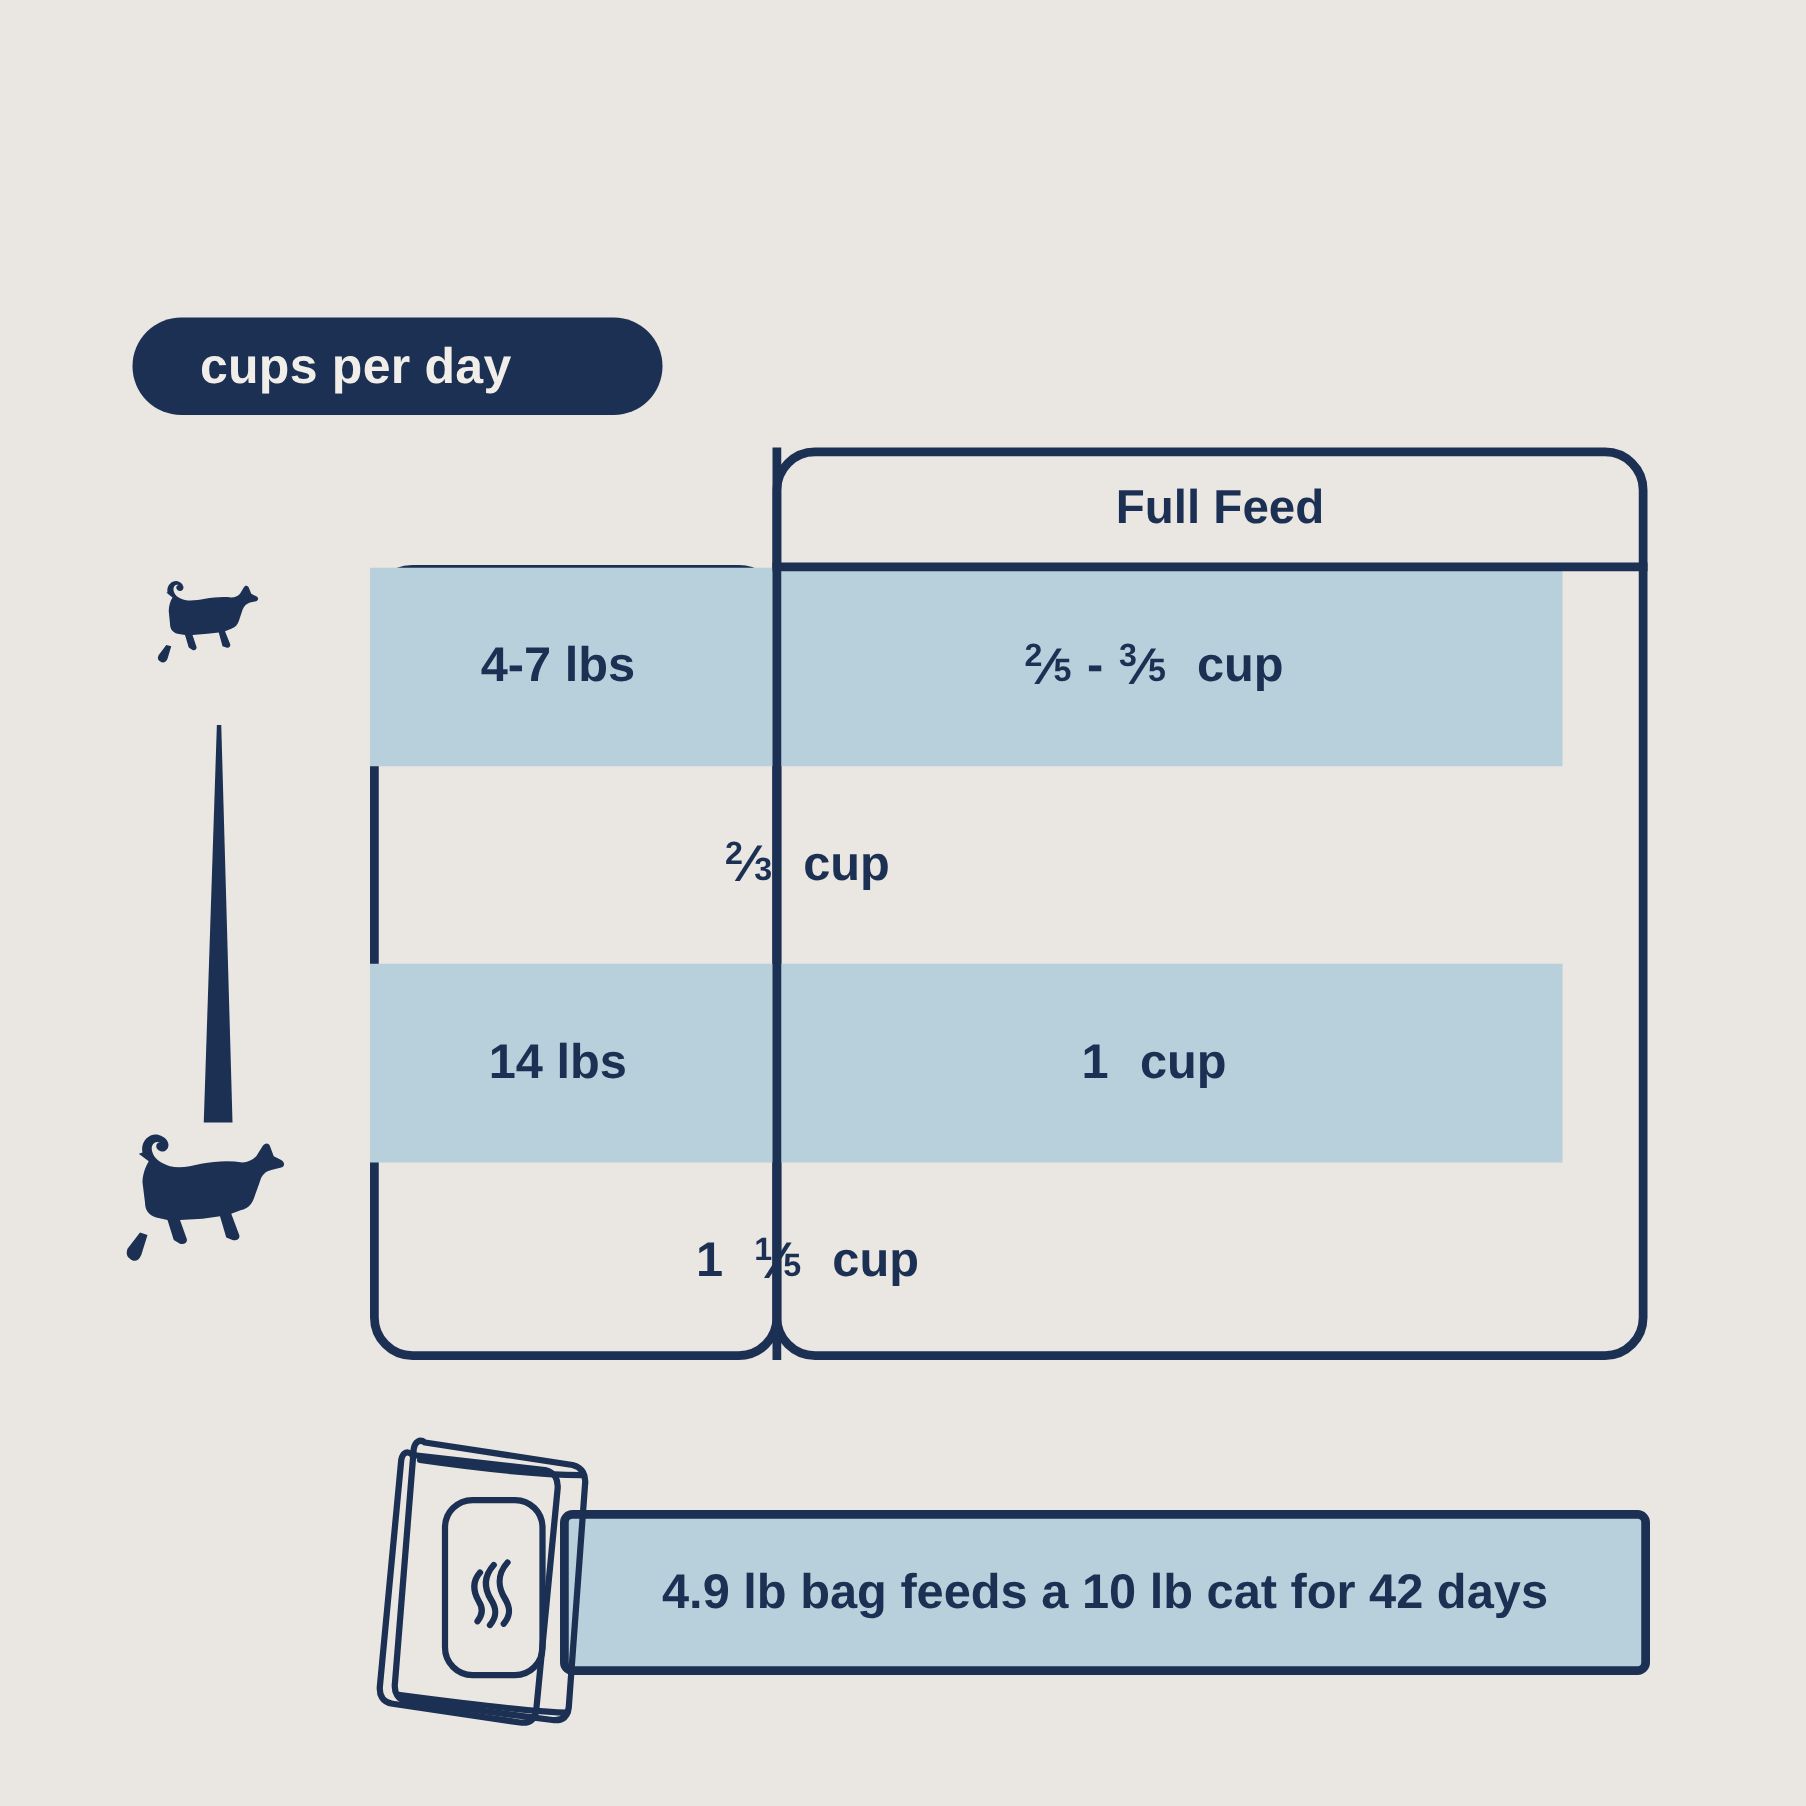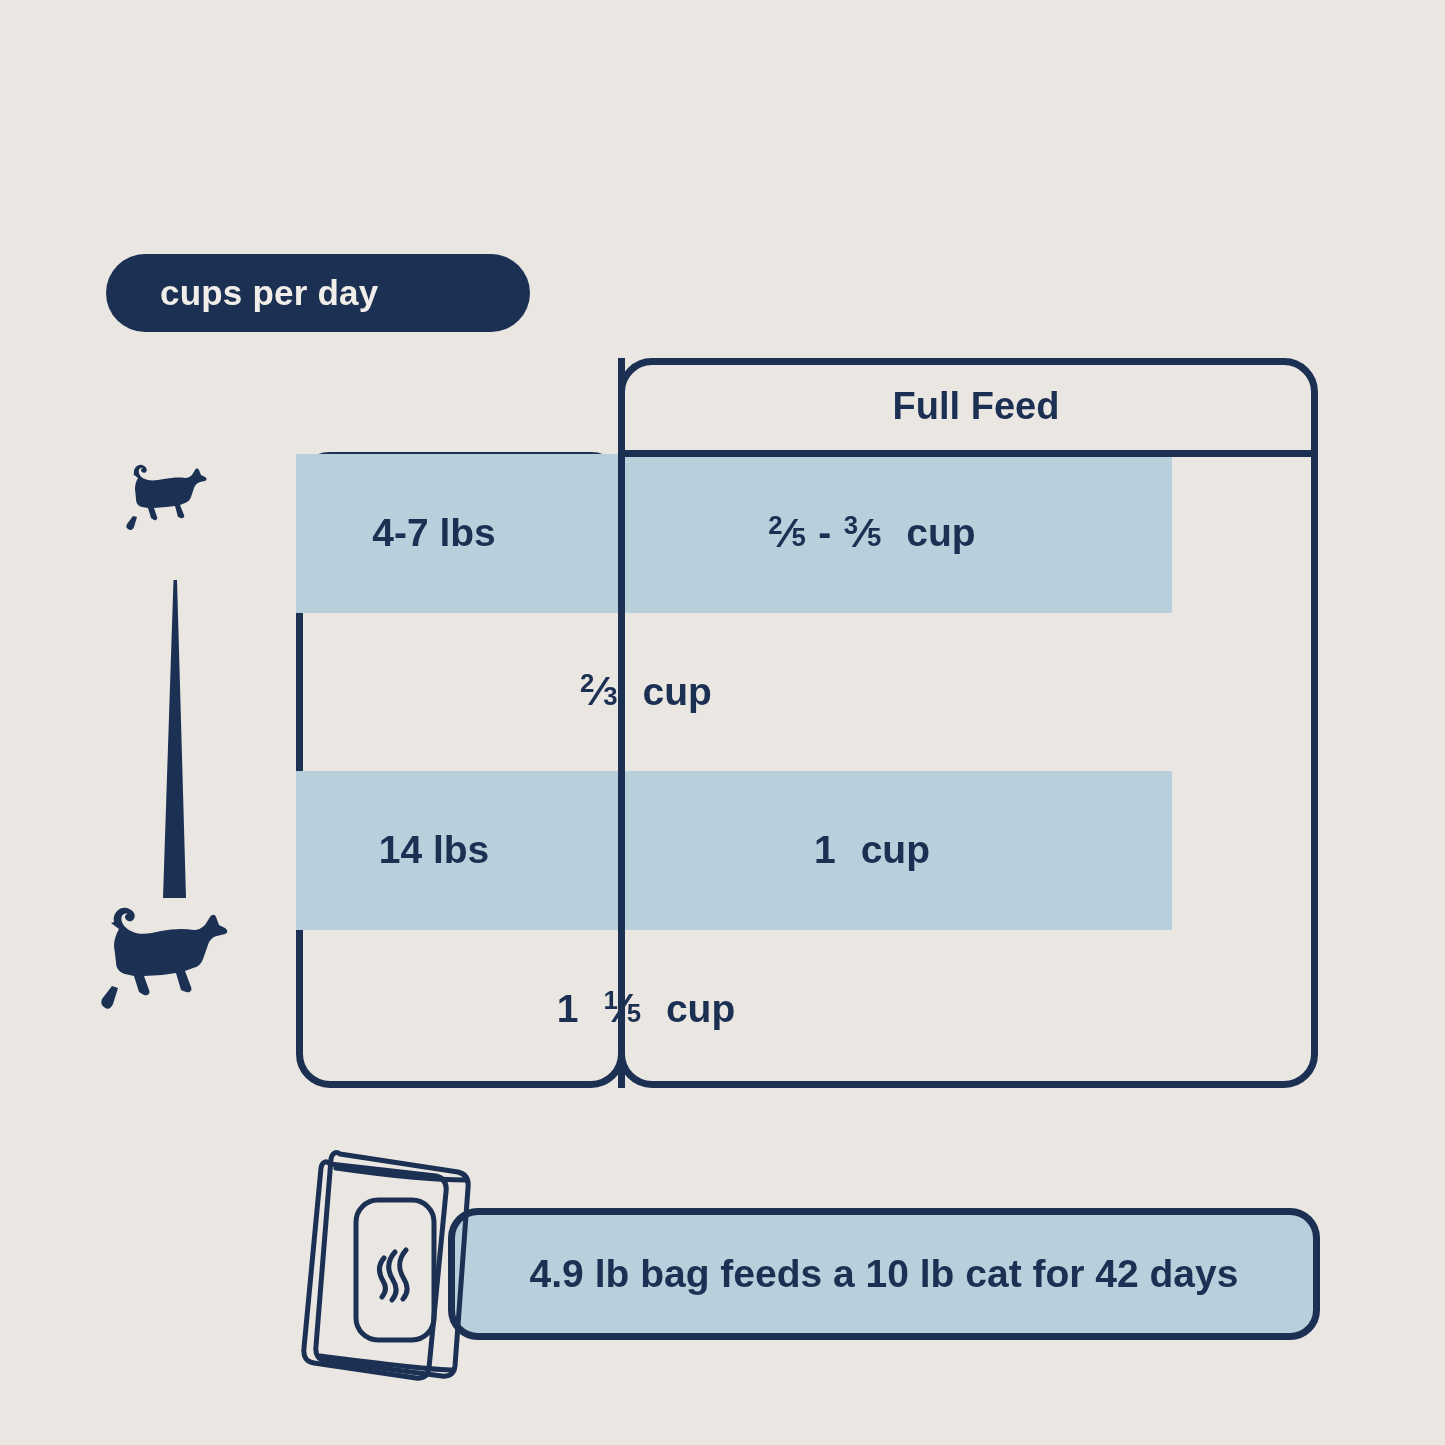--- a/index.html
+++ b/index.html
@@ -32,21 +32,21 @@
     position:absolute;
     left:106px; top:254px;
     width:424px; height:78px;
     background:#1b3052;
     border-radius:39px;
     display:flex;
     align-items:center;
     padding-left:54px;
   }
   #unit-pill .pill-label {
-    font-size:35px;
+    font-size:40px;
     font-weight:700;
     color:#f1ede9;
     letter-spacing:0.2px;
   }
 
   
   #size-scale {
     position:absolute;
     left:78px; top:462px;
     width:210px; height:630px;
@@ -101,21 +101,21 @@
   .rows {
     position:absolute;
     left:0px; top:96px;
     width:1022px; height:634px;
     border-radius:0 0 30px 30px;
     overflow:hidden;
   }
   .t-row {
     position:relative;
     display:flex;
-    width:876px;
+    width:954px;
     height:158.5px;
   }
   .t-row.striped { background:#b7d0dc; }
   .t-row.plain   { background:transparent; }
   .cell {
     display:flex;
     align-items:center;
     justify-content:center;
     color:#1b3052;
     font-size:39px;
@@ -149,21 +149,21 @@
     position:absolute;
     left:296px; top:1140px;
     width:1024px; height:250px;
   }
   .summary-bar {
     position:absolute;
     left:152px; top:68px;
     width:872px; height:132px;
     background:#b7d0dc;
     border:7px solid #1b3052;
-    border-radius:30px;
+    border-radius:10px;
     display:flex;
     align-items:center;
     justify-content:center;
   }
   .summary-bar .summary-text {
     font-size:39px;
     font-weight:700;
     color:#1b3052;
     white-space:nowrap;
   }

